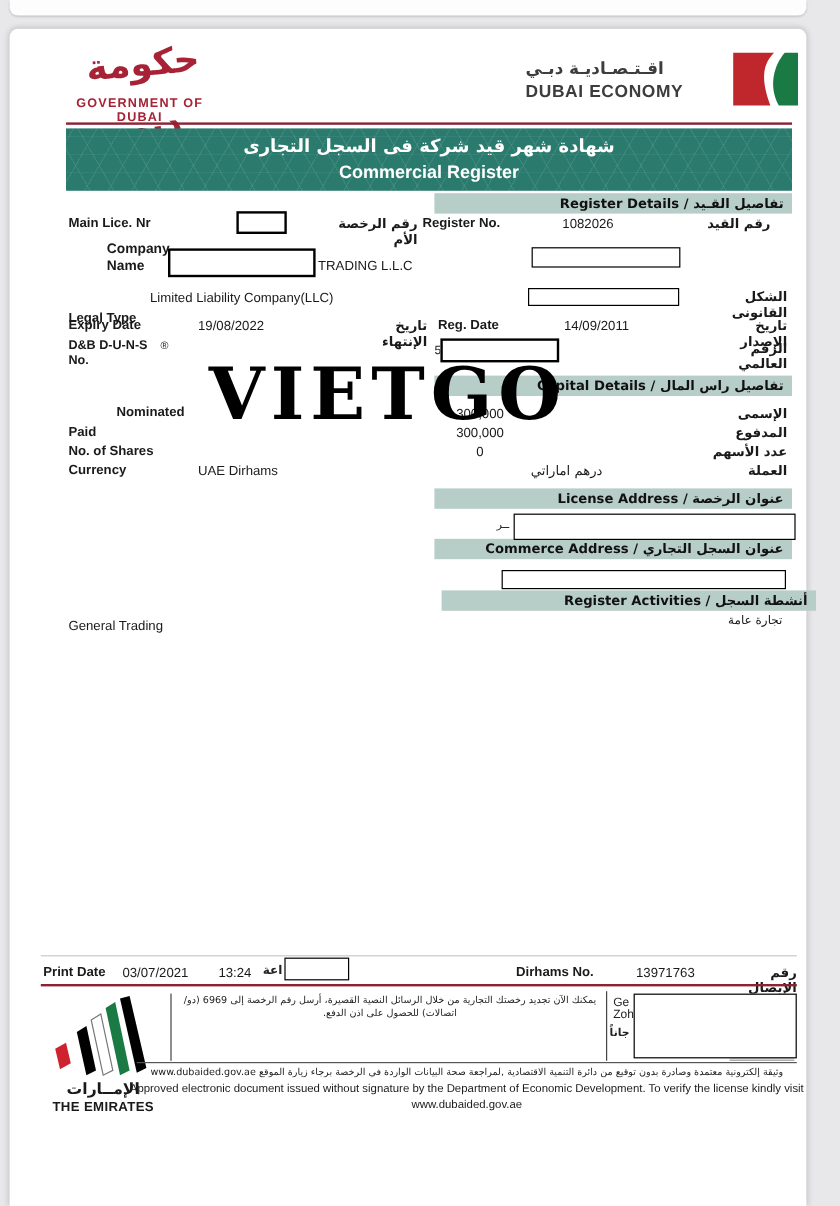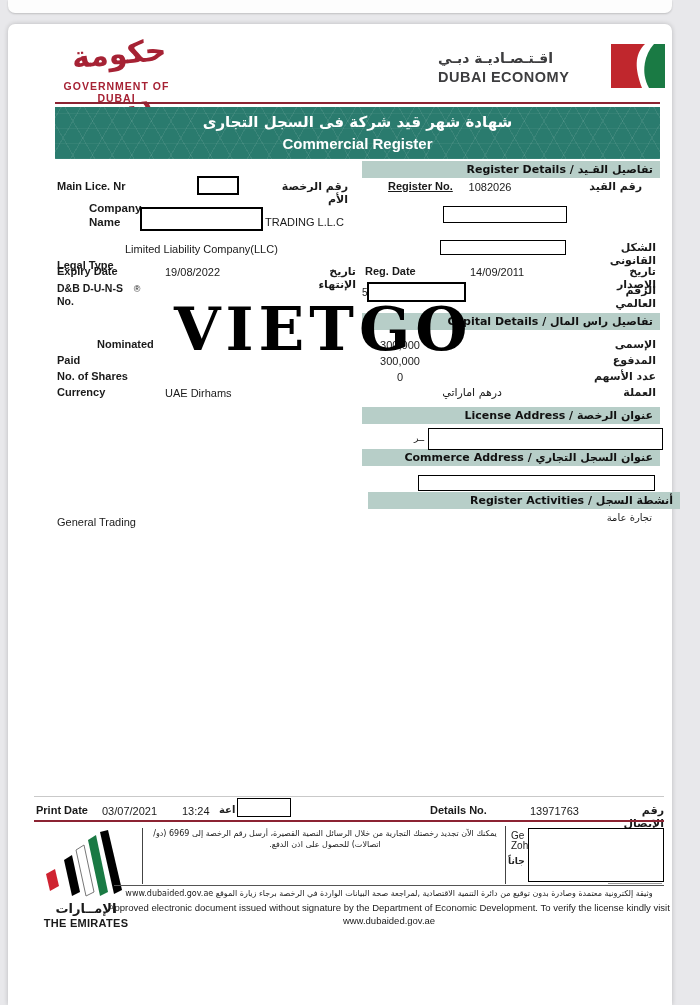--- a/index.html
+++ b/index.html
@@ -60,21 +60,21 @@
     <div class="abs teal-band" style="left:47px; top:83px; width:605px; height:52px;">
       <div class="ar b" style="font-size:15px; padding-top:6px;">شهادة شهر قيد شركة فى السجل التجارى</div>
       <div class="b" style="font-size:15px; padding-top:4px;">Commercial Register</div>
     </div>
 
     <div class="abs band" style="left:354px; top:137px; width:298px;">Register Details / تفاصيل القـيد</div>
 
     <div class="abs lbl" style="left:49px; top:156px;">Main Lice. Nr</div>
     <div class="abs redact" style="left:189px; top:152px; width:42px; height:19px;"></div>
     <div class="abs arlbl" style="left:262px; top:156px; width:78px;">رقم الرخصة الأم</div>
-    <div class="abs lbl" style="left:380px; top:156px;text-decoration:underline;">Register No.</div>
+    <div class="abs lbl" style="left:344px; top:156px;">Register No.</div>
     <div class="abs val center" style="left:450px; top:157px; width:64px;">1082026</div>
     <div class="abs arlbl" style="left:578px; top:156px; width:56px;">رقم القيد</div>
 
     <div class="abs lbl" style="left:49px; top:177px; width:72px; font-size:11.5px; line-height:14px;margin-left:32px;">Company Name</div>
     <div class="abs redact" style="left:132px; top:183px; width:123px; height:24px;"></div>
     <div class="abs val" style="left:257px; top:192px;">TRADING L.L.C</div>
     <div class="abs frag ar tiny" style="left:430px; top:177px; width:135px; text-align:center;">ـ ـ ـ ـ ـ ـ ـ ـ</div>
     <div class="abs redact" style="left:435px; top:182px; width:124px; height:17px; border-width:1.5px;"></div>
 
     <div class="abs lbl" style="left:49px; top:235px;">Legal Type</div>
@@ -131,21 +131,21 @@
     <div class="abs band" style="left:360px; top:468px; width:312px;">Register Activities / أنشطة السجل</div>
     <div class="abs ar rtl" style="left:588px; top:488px; width:56px; font-size:10px; text-align:right;">تجارة عامة</div>
     <div class="abs val" style="left:49px; top:492px;">General Trading</div>
 
     <div class="abs" style="left:26px; top:772px; width:630px; height:1px; background:#c9c9c9;"></div>
     <div class="abs lbl" style="left:28px; top:780px;">Print Date</div>
     <div class="abs val" style="left:94px; top:781px;">03/07/2021</div>
     <div class="abs val" style="left:174px; top:781px;">13:24</div>
     <div class="abs frag ar" style="left:211px; top:780px; font-size:10px; font-weight:bold;">اعة</div>
     <div class="abs redact" style="left:229px; top:774px; width:54px; height:19px; border-width:1.5px;"></div>
-    <div class="abs lbl" style="left:422px; top:780px;">Details No.</div>
+    <div class="abs lbl" style="left:422px; top:780px;">Dirhams No.</div>
     <div class="abs val" style="left:522px; top:781px;">13971763</div>
     <div class="abs arlbl" style="left:598px; top:780px; width:58px;">رقم الإيصال</div>
 
     <div class="abs maroon-line" style="left:26px; top:796px; width:630px;"></div>
 
     <svg class="abs" style="left:30px; top:806px;" width="88" height="70" viewBox="0 0 88 70">
       <path d="M8,44 L17,39 L21,56 L12,61 Z" fill="#cf2230"></path>
       <path d="M26,30 L34,25 L42,62 L34,66 Z" fill="#000000"></path>
       <path d="M38,20 L46,15 L56,62 L48,66 Z" fill="#ffffff" stroke="#777" stroke-width="1"></path>
       <path d="M50,10 L58,5 L70,62 L62,66 Z" fill="#1a7a44"></path>

